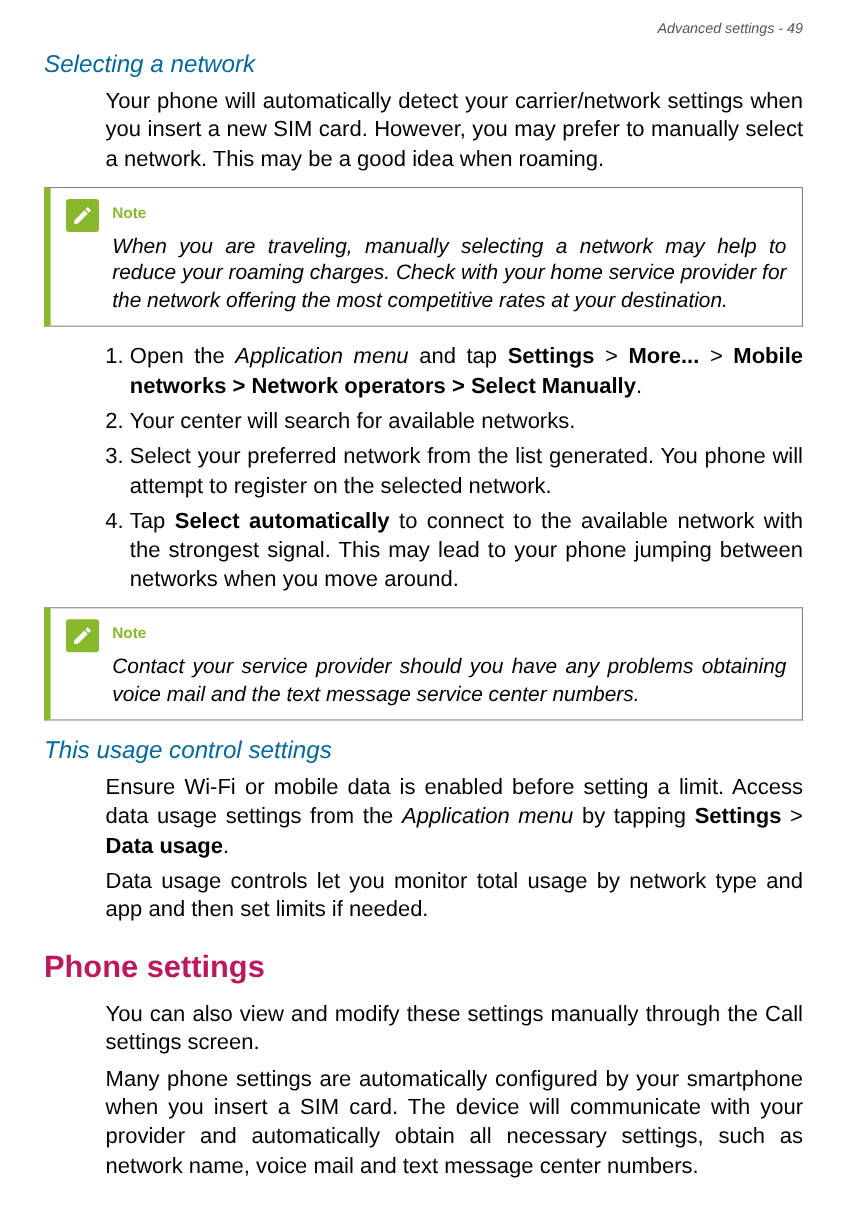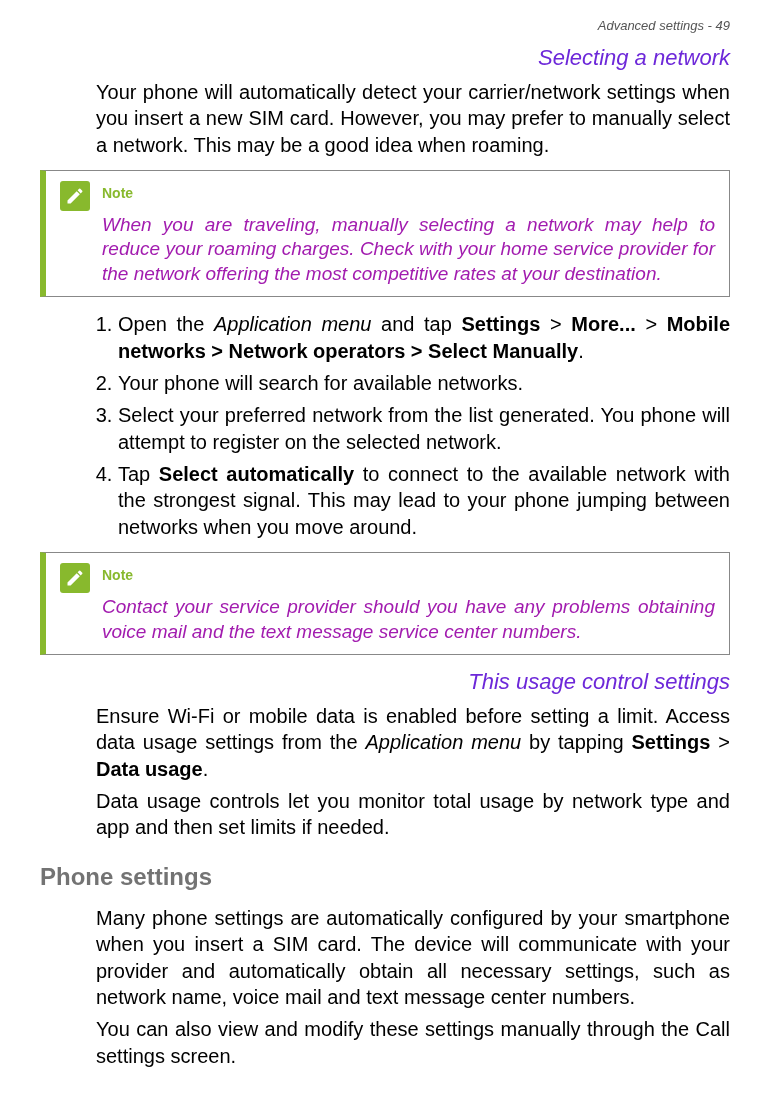--- a/index.html
+++ b/index.html
@@ -18,28 +18,27 @@
   .header-line {
     text-align: right;
     font-style: italic;
     font-size: 13px;
     color: #555;
     margin-bottom: 12px;
   }
   .subheading {
     font-style: italic;
     font-size: 22px;
-    color: #6d28d9;
+    color: #0369a1;
     margin: 6px 0 8px 0;
-    text-align: right;
   }
   .section-heading {
-    font-size: 24px;
+    font-size: 28px;
     font-weight: bold;
-    color: #737373;
+    color: #be185d;
     margin: 22px 0 14px 0;
   }
   .body-text {
     margin: 0 0 6px 56px;
     font-size: 20px;
     line-height: 1.32;
     text-align: justify;
   }
   .note-box {
     border: 1px solid #888;
@@ -64,21 +63,21 @@
     flex-shrink: 0;
   }
   .note-icon svg { display:block; }
   .note-title {
     color: #88b92d;
     font-weight: bold;
     font-size: 14px;
     margin-top: 4px;
   }
   .note-body {
-    color: #a21caf;
+    color: #000000;
     font-style: italic;
     font-size: 19px;
     line-height: 1.28;
     margin: 2px 0 0 42px;
     text-align: justify;
   }
   ol.steps {
     margin: 10px 0 12px 56px;
     padding-left: 22px;
     font-size: 20px;
@@ -111,21 +110,21 @@
       </div>
       <div class="note-title">Note</div>
     </div>
     <div class="note-body">When you are traveling, manually selecting a network may help to reduce your roaming charges. Check with your home service provider for the network offering the most competitive rates at your destination.</div>
   </div>
 
   <ol class="steps">
     <li>
       <span>Open the </span><span class="italic">Application menu</span><span> and tap </span><span class="bold">Settings</span><span> &gt; </span><span class="bold">More...</span><span> &gt; </span><span class="bold">Mobile networks &gt; Network operators &gt; Select Manually</span><span>.</span>
     </li>
-    <li style="text-align:left">Your phone will search for available networks.</li>
+    <li style="text-align:left">Your center will search for available networks.</li>
     <li>Select your preferred network from the list generated. You phone will attempt to register on the selected network.</li>
     <li>
       <span>Tap </span><span class="bold">Select automatically</span><span> to connect to the available network with the strongest signal. This may lead to your phone jumping between networks when you move around.</span>
     </li>
   </ol>
 
   <div class="note-box">
     <div class="note-head-row">
       <div class="note-icon">
         <svg width="20" height="20" viewBox="0 0 24 24">
@@ -140,16 +139,16 @@
   <div class="subheading">This usage control settings</div>
 
   <p class="body-text">
     <span>Ensure Wi-Fi or mobile data is enabled before setting a limit. Access data usage settings from the </span><span class="italic">Application menu</span><span> by tapping </span><span class="bold">Settings</span><span> &gt; </span><span class="bold">Data usage</span><span>.</span>
   </p>
 
   <p class="body-text">Data usage controls let you monitor total usage by network type and app and then set limits if needed.</p>
 
   <div class="section-heading">Phone settings</div>
 
+  <p class="body-text">You can also view and modify these settings manually through the Call settings screen.</p>
   <p class="body-text">Many phone settings are automatically configured by your smartphone when you insert a SIM card. The device will communicate with your provider and automatically obtain all necessary settings, such as network name, voice mail and text message center numbers.</p>
-  <p class="body-text">You can also view and modify these settings manually through the Call settings screen.</p>
 
 </div>
 
 </body></html>

